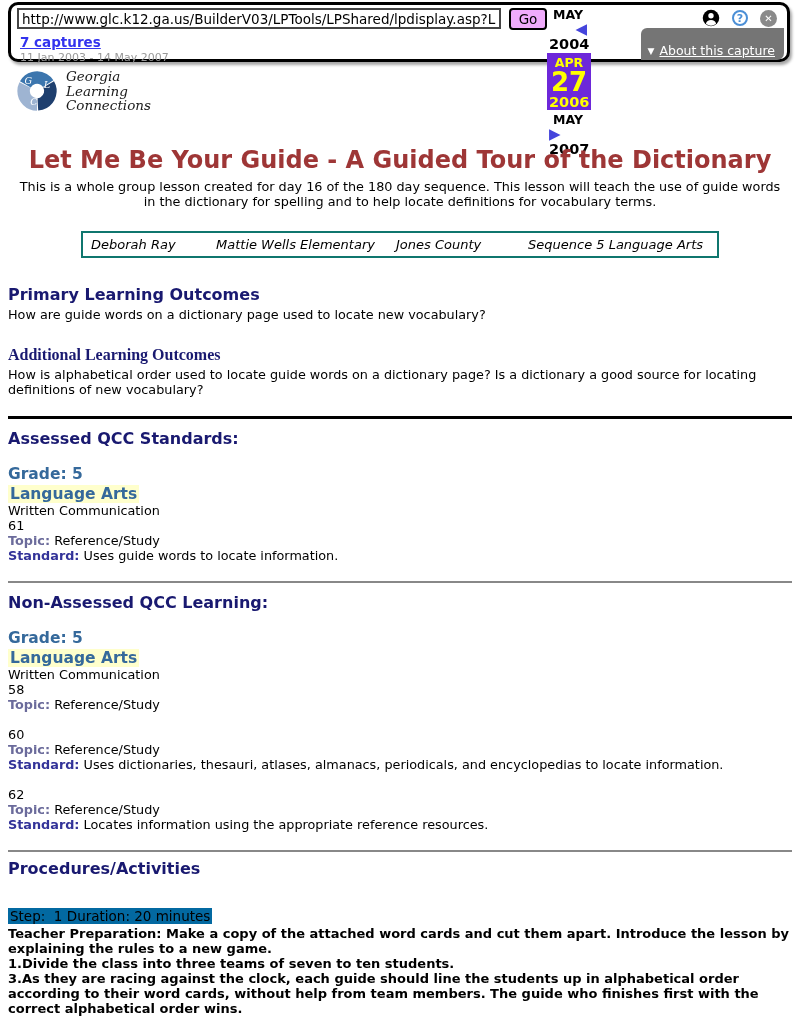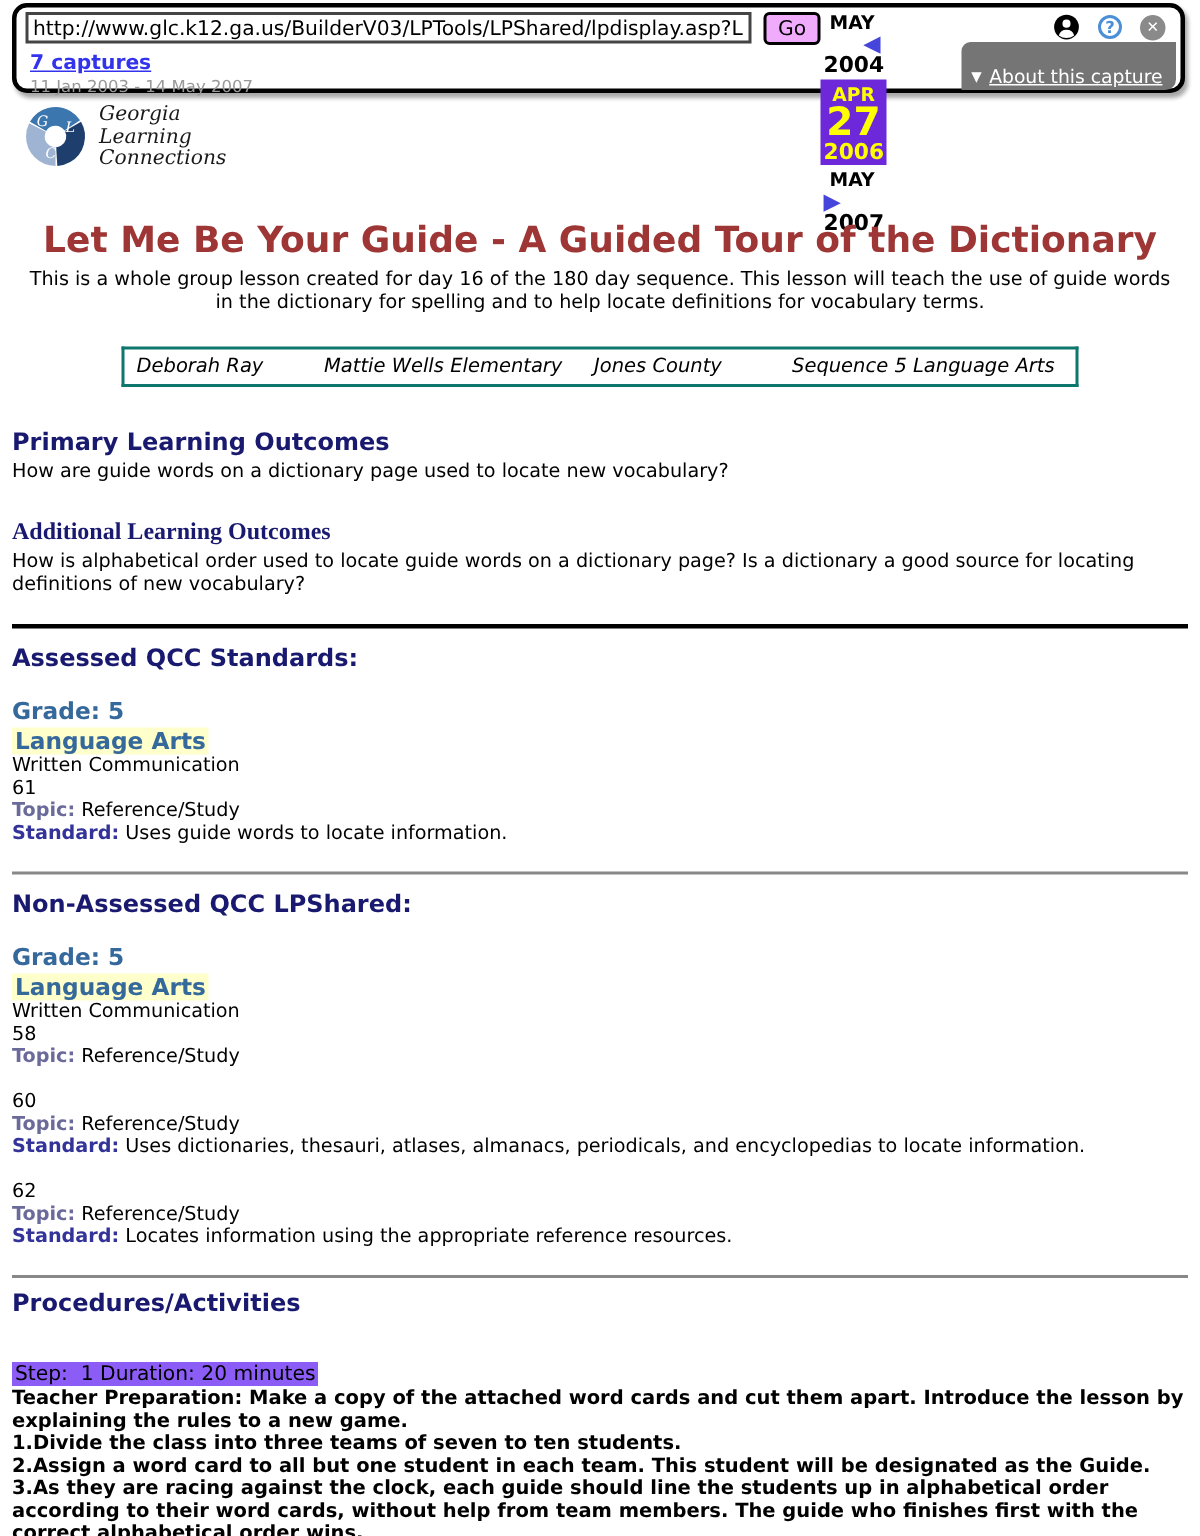--- a/index.html
+++ b/index.html
@@ -82,21 +82,21 @@
   .grade { font-size:15.5px; font-weight:bold; color:#35699B; margin-top:17px; }
   .subject { font-size:15.5px; font-weight:bold; color:#35699B; background:#FFFFCC;
              display:inline-block; padding:0 2px; margin-top:2px; }
   .std-line { font-size:12.8px; line-height:15px; }
   .std-block { margin-top:0; }
   .std-gap { height:15px; }
   .lbl-topic { font-weight:bold; color:#6B6B9B; }
   .lbl-standard { font-weight:bold; color:#333399; }
 
   .h-proc { margin-top:7px; }
-  .step-line { display:inline-block; background:#8b5cf6; font-size:13.5px;
+  .step-line { display:inline-block; background:#0369a1; font-size:13.5px;
                white-space:pre-wrap; margin-top:30px; padding:0 2px; }
   .proc-lines { font-size:13px; font-weight:bold; line-height:15px; margin-top:1px; }
   .proc-lines div { margin:0; }
 </style>
 </head>
 <body>
 
 <div class="wb-toolbar">
   <input class="wb-url" value="http://www.glc.k12.ga.us/BuilderV03/LPTools/LPShared/lpdisplay.asp?LPID=1270" style="">
   <button class="wb-go">Go</button>
@@ -202,21 +202,21 @@
         <span>Reference/Study</span>
       </div>
       <div class="std-line">
         <span class="lbl-standard">Standard:</span>
         <span>Uses guide words to locate information.</span>
       </div>
     </div>
 
     <hr class="rule-gray">
 
-    <h2 class="sect h-qcc">Non-Assessed QCC LPShared:</h2>
+    <h2 class="sect h-qcc">Non-Assessed QCC Learning:</h2>
     <div class="grade">Grade: 5</div>
     <div><span class="subject">Language Arts</span></div>
     <div class="std-line">Written Communication</div>
 
     <div class="std-block">
       <div class="std-line">58</div>
       <div class="std-line">
         <span class="lbl-topic">Topic:</span>
         <span>Reference/Study</span>
       </div>
@@ -248,18 +248,17 @@
 
     <hr class="rule-gray">
 
     <h2 class="sect h-proc">Procedures/Activities</h2>
     <div>
       <span class="step-line">Step:  1 Duration: 20 minutes</span>
     </div>
     <div class="proc-lines">
       <div>Teacher Preparation: Make a copy of the attached word cards and cut them apart. Introduce the lesson by explaining the rules to a new game.</div>
       <div>1.Divide the class into three teams of seven to ten students.</div>
-      <div>2.Assign a word card to all but one student in each team. This student will be designated as the Guide.</div>
       <div>3.As they are racing against the clock, each guide should line the students up in alphabetical order according to their word cards, without help from team members. The guide who finishes first with the correct alphabetical order wins.</div>
 
     </div>
   </div>
 </div>
 
 </body></html>

